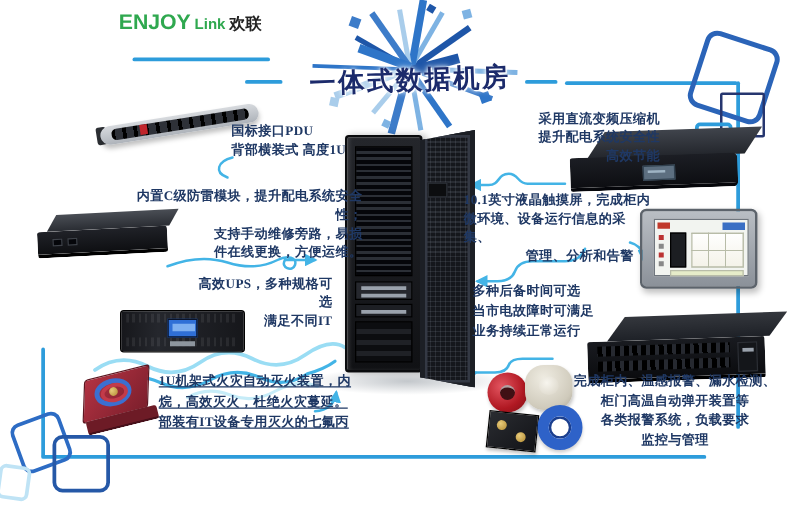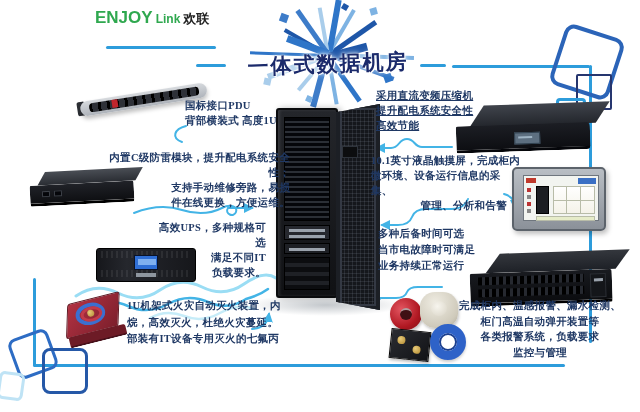--- a/index.html
+++ b/index.html
@@ -44,22 +44,22 @@
   }
   .title-dash-l { left:196px; top:64px; width:30px; height:3px; }
   .title-dash-r { left:420px; top:64px; width:26px; height:3px; }
 
   
   .note { position:absolute; color:#1F3864; font-weight:bold;
           font-size:10.5px; line-height:15px; letter-spacing:0.3px; }
   .note-pdu      { left:185px; top:98px;  width:130px; text-align:left; }
   .note-surge    { left:88px;  top:150px; width:202px; text-align:right; }
   .note-ups      { left:150px; top:220px; width:116px; text-align:right; }
-  .note-fire     { left:127px; top:298px; width:224px; text-align:left; line-height:16.5px; }
-  .note-ac       { left:376px; top:88px;  width:152px; text-align:left;text-decoration:underline; }
+  .note-fire     { left:127px; top:298px; width:224px; text-align:left; line-height:16.5px;text-decoration:underline; }
+  .note-ac       { left:376px; top:88px;  width:152px; text-align:right; }
   .note-screen   { left:371px; top:153px; width:150px; text-align:left; }
   .note-screen .align-r { text-align:right; padding-right:14px; }
   .note-backup   { left:378px; top:226px; width:120px; text-align:left; line-height:16px; }
   .note-alarm    { left:452px; top:298px; width:176px; text-align:center; line-height:15.5px; }
 
   
   .rack-shadow { left:246px; top:294px; width:160px; height:22px;
     background:radial-gradient(ellipse at center, rgba(40,55,70,.28), rgba(40,55,70,0) 70%); }
   .rack-body { left:276px; top:108px; width:62px; height:190px;
     background:linear-gradient(180deg,#24262b,#101114);
@@ -369,21 +369,20 @@
 
   <div class="note note-surge">
     <div>内置C级防雷模块，提升配电系统安全性；</div>
     <div>支持手动维修旁路，易损</div>
     <div>件在线更换，方便运维。</div>
   </div>
 
   <div class="note note-ups">
     <div>高效UPS，多种规格可选</div>
     <div>满足不同IT</div>
-    <div>负载要求。</div>
   </div>
 
   <div class="note note-fire">
     <div>1U机架式火灾自动灭火装置，内</div>
     <div>烷，高效灭火，杜绝火灾蔓延。</div>
     <div>部装有IT设备专用灭火的七氟丙</div>
   </div>
 
   <div class="note note-ac">
     <div>采用直流变频压缩机</div>

